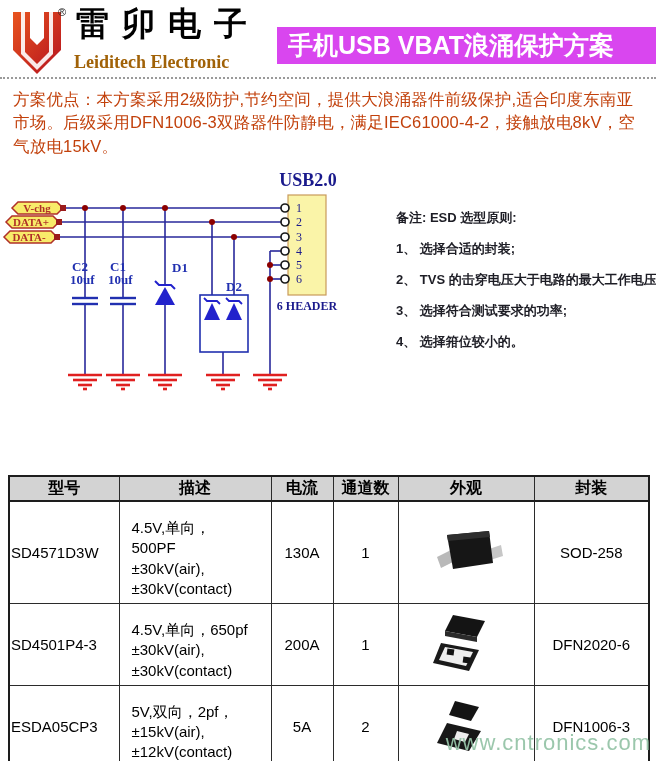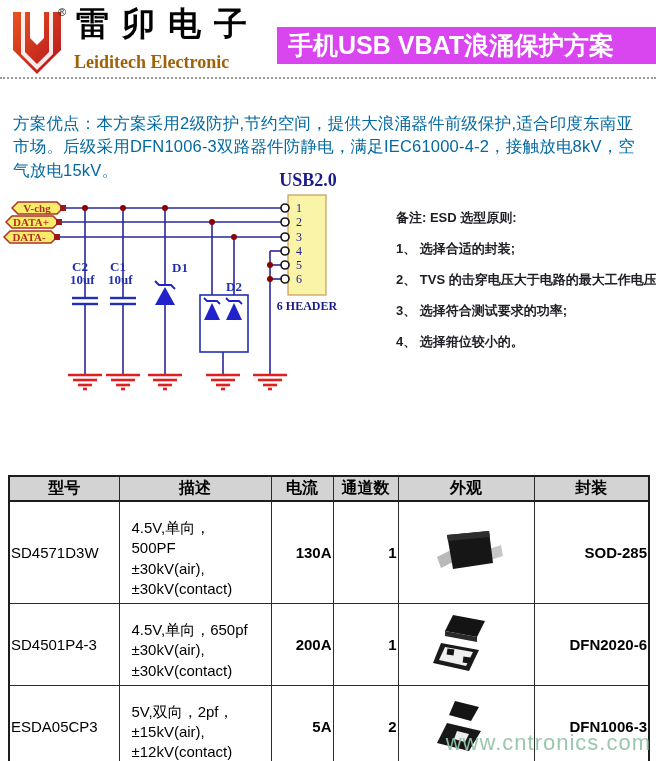--- a/index.html
+++ b/index.html
@@ -24,23 +24,22 @@
   .title-banner{
     position:absolute;left:277px;top:27px;width:412px;height:37px;
     background:#d946ef;color:#fff;display:flex;align-items:center;
     font-size:25px;font-weight:bold;padding-left:11px;box-sizing:border-box;
     white-space:nowrap;
   }
   .header-sep{position:absolute;left:0;right:0;top:77px;border-top:2px dotted #9a9a9a;}
   
   .intro{
     position:absolute;left:0;top:88px;width:656px;box-sizing:border-box;
-    padding:0 13px;font-size:16.5px;line-height:1.42;color:#0369a1;
+    padding:0 13px;font-size:16.5px;line-height:1.42;color:#c2410c;
     letter-spacing:0.2px;
-    margin-top:24px;
   }
   
   .schematic{position:absolute;left:0;top:170px;}
   .sch-serif{font-family:"Liberation Serif","DejaVu Serif",serif;}
   
   .notes{
     position:absolute;left:396px;top:202px;width:262px;
     font-size:13px;font-weight:bold;color:#1d1d25;
   }
   .notes div{line-height:31px;white-space:nowrap;}
@@ -51,21 +50,21 @@
     font-size:15px;color:#000;
   }
   table.parts th,table.parts td{border:1px solid #2b2b2b;box-sizing:border-box;}
   table.parts{border:2px solid #1d1d1d;}
   table.parts th{
     background:#d3d3d3;height:22px;font-weight:bold;font-size:16px;
     border-bottom:2px solid #1d1d1d;
   }
   td.model{}
   td.desc{text-align:left;padding:16px 4px 4px 12px;white-space:pre-line;line-height:1.35;}
-  td.center{text-align:right;font-weight:bold;}
+  td.center{text-align:center;}
   tr.r1{height:88px;} tr.r2{height:80px;} tr.r3{height:72px;}
   .pkg-wrap{display:flex;justify-content:center;align-items:center;}
   
   .watermark{
     position:absolute;right:5px;top:730px;
     font-size:22px;color:rgba(150,196,168,0.95);letter-spacing:1px;
   }
 </style>
 </head>
 <body>
@@ -265,21 +264,21 @@
       <td class="center">
         <div class="pkg-wrap">
           <svg width="110" height="64" viewBox="0 0 110 64">
             <polygon points="26,36 42,28 44,40 30,47" fill="#b9b9b9"></polygon>
             <polygon points="72,30 90,24 92,35 76,40" fill="#c7c7c7"></polygon>
             <polygon points="36,14 78,10 82,42 42,48" fill="#161616"></polygon>
             <polygon points="36,14 78,10 79,16 37,20" fill="#2e2e2e"></polygon>
           </svg>
         </div>
       </td>
-      <td class="center">SOD-285</td>
+      <td class="center">SOD-258</td>
     </tr>
     <tr class="r2">
       <td class="model">SD4501P4-3</td>
       <td class="desc">4.5V,单向，650pf
 ±30kV(air),
 ±30kV(contact)</td>
       <td class="center">200A</td>
       <td class="center">1</td>
       <td class="center">
         <div class="pkg-wrap">

